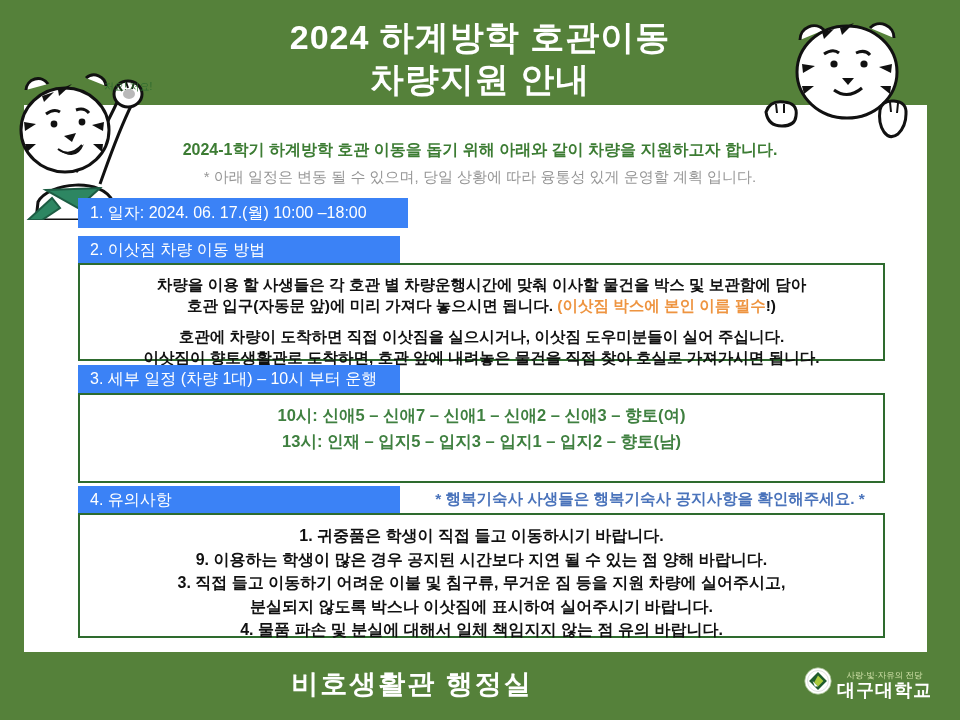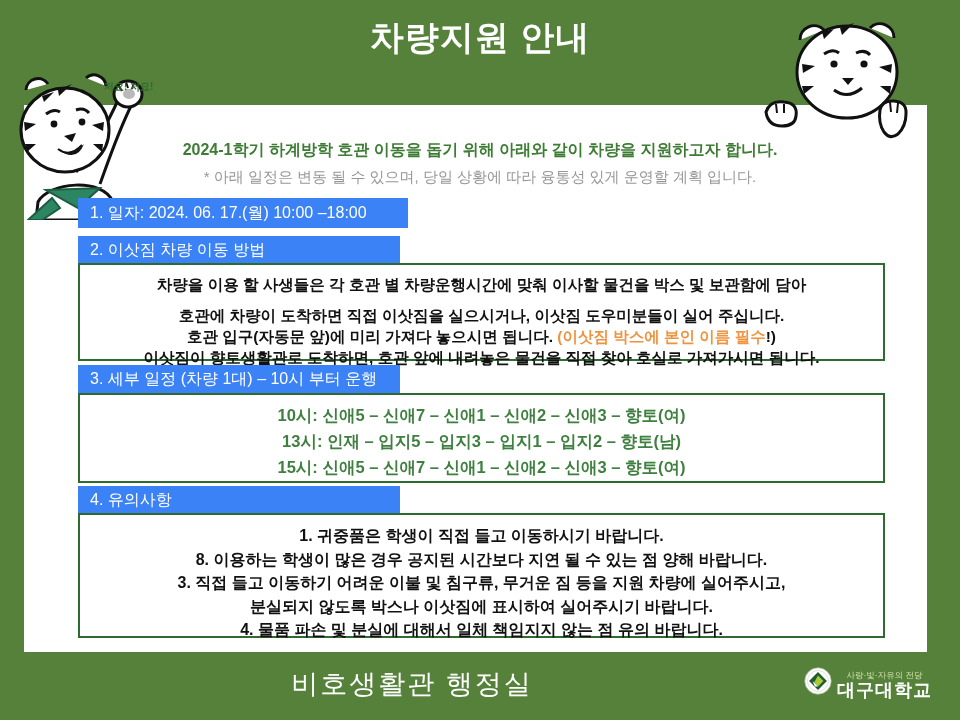--- a/index.html
+++ b/index.html
@@ -45,43 +45,44 @@
   .para2{ margin-top:10px;}
   .hl-orange{ color:#ee9440;}
   .sched-line{ color:#3f8040; font-weight:bold; font-size:16.5px; line-height:26px;}
   .note-blue{
     position:absolute; left:410px; top:489px; width:480px; text-align:center;
     color:#4a73bb; font-weight:bold; font-size:15.5px;
   }
   .notice-line{ color:#111111; font-size:16px; line-height:23.5px; font-weight:600;}
   .footer-org{
     position:absolute; left:0; top:666px; width:824px; text-align:center;
-    color:#ffffff; font-weight:normal; font-size:27px; letter-spacing:2px;
+    color:#ffffff; font-weight:bold; font-size:27px; letter-spacing:2px;
   }
   .logo{
     position:absolute; right:28px; top:662px; display:flex; align-items:center; gap:5px;
   }
   .logo-text{ display:flex; flex-direction:column; align-items:center;margin-top:8px;}
   .logo-motto{ color:#cfe0a8; font-size:8.5px; line-height:10px;}
   .logo-name{ color:#ffffff; font-weight:bold; font-size:18px; line-height:20px; letter-spacing:1px;}
   .mascot-left{ position:absolute; left:8px; top:52px; width:152px; height:168px;}
   .mascot-right{ position:absolute; left:752px; top:12px; width:188px; height:138px;}
   .speech{
     position:absolute; left:104px; top:80px; color:#2f6b2f;
-    font-size:10px; font-weight:bold; white-space:nowrap;
+    font-size:10px; font-weight:normal; white-space:nowrap;
   }
 </style>
 </head>
 <body>
 
 <div class="page">
 
   <div class="panel"></div>
 
   <div class="title">
+    <div>2024 하계방학 호관이동</div>
     <div>차량지원 안내</div>
   </div>
 
   <svg class="mascot-left" viewBox="0 0 152 168">
 
     <path d="M68,120 C85,100 100,70 112,44" fill="none" stroke="#111" stroke-width="3"></path>
     <path d="M92,132 C100,110 110,80 124,52" fill="none" stroke="#111" stroke-width="3"></path>
     <ellipse cx="120" cy="42" rx="14" ry="13" fill="#fff" stroke="#111" stroke-width="3"></ellipse>
     <ellipse cx="121" cy="42" rx="6" ry="5" fill="#b9b9b9"></ellipse>
     <path d="M110,33 l4,6 M118,30 l2,6 M126,31 l-2,6" stroke="#111" stroke-width="2" fill="none"></path>
@@ -142,36 +143,36 @@
   </svg>
 
   <div class="intro1">2024-1학기 하계방학 호관 이동을 돕기 위해 아래와 같이 차량을 지원하고자 합니다.</div>
   <div class="intro2">* 아래 일정은 변동 될 수 있으며, 당일 상황에 따라 융통성 있게 운영할 계획 입니다.</div>
 
   <div class="bar bar1">1. 일자: 2024. 06. 17.(월) 10:00 –18:00</div>
 
   <div class="bar bar2">2. 이삿짐 차량 이동 방법</div>
   <div class="gbox box2">
     <div class="body-line">차량을 이용 할 사생들은 각 호관 별 차량운행시간에 맞춰 이사할 물건을 박스 및 보관함에 담아</div>
+    <div class="body-line"><span>호관 입구(자동문 앞)에 미리 가져다 놓으시면 됩니다. </span><span class="hl-orange">(이삿짐 박스에 본인 이름 필수</span><span>!)</span></div>
     <div class="body-line para2">호관에 차량이 도착하면 직접 이삿짐을 실으시거나, 이삿짐 도우미분들이 실어 주십니다.</div>
-    <div class="body-line"><span>호관 입구(자동문 앞)에 미리 가져다 놓으시면 됩니다. </span><span class="hl-orange">(이삿짐 박스에 본인 이름 필수</span><span>!)</span></div>
     <div class="body-line">이삿짐이 향토생활관로 도착하면, 호관 앞에 내려놓은 물건을 직접 찾아 호실로 가져가시면 됩니다.</div>
   </div>
 
   <div class="bar bar3">3. 세부 일정 (차량 1대) – 10시 부터 운행</div>
   <div class="gbox box3">
     <div class="sched-line">10시: 신애5 – 신애7 – 신애1 – 신애2 – 신애3 – 향토(여)</div>
     <div class="sched-line">13시: 인재 – 입지5 – 입지3 – 입지1 – 입지2 – 향토(남)</div>
-    <div class="sched-line">15시: 신애5 – 신애7 – 신애1 – 신애2 – 신애3 – 향토(여)</div>
   </div>
 
   <div class="bar bar4">4. 유의사항</div>
+  <div class="note-blue">* 행복기숙사 사생들은 행복기숙사 공지사항을 확인해주세요. *</div>
   <div class="gbox box4">
     <div class="notice-line">1.  귀중품은 학생이 직접 들고 이동하시기 바랍니다.</div>
-    <div class="notice-line">8.  이용하는 학생이 많은 경우  공지된 시간보다 지연 될 수 있는 점 양해 바랍니다.</div>
+    <div class="notice-line">9.  이용하는 학생이 많은 경우  공지된 시간보다 지연 될 수 있는 점 양해 바랍니다.</div>
     <div class="notice-line">3.  직접 들고 이동하기 어려운 이불 및 침구류, 무거운 짐 등을 지원 차량에 실어주시고,</div>
     <div class="notice-line hl-orange">분실되지 않도록 박스나 이삿짐에 표시하여 실어주시기 바랍니다.</div>
     <div class="notice-line">4. 물품 파손 및 분실에 대해서 일체 책임지지 않는 점 유의 바랍니다.</div>
   </div>
 
   <div class="footer-org">비호생활관 행정실</div>
 
   <div class="logo">
     <svg width="28" height="28" viewBox="0 0 36 36">
       <circle cx="18" cy="18" r="17" fill="#ffffff" stroke="#9fb98a" stroke-width="1"></circle>

